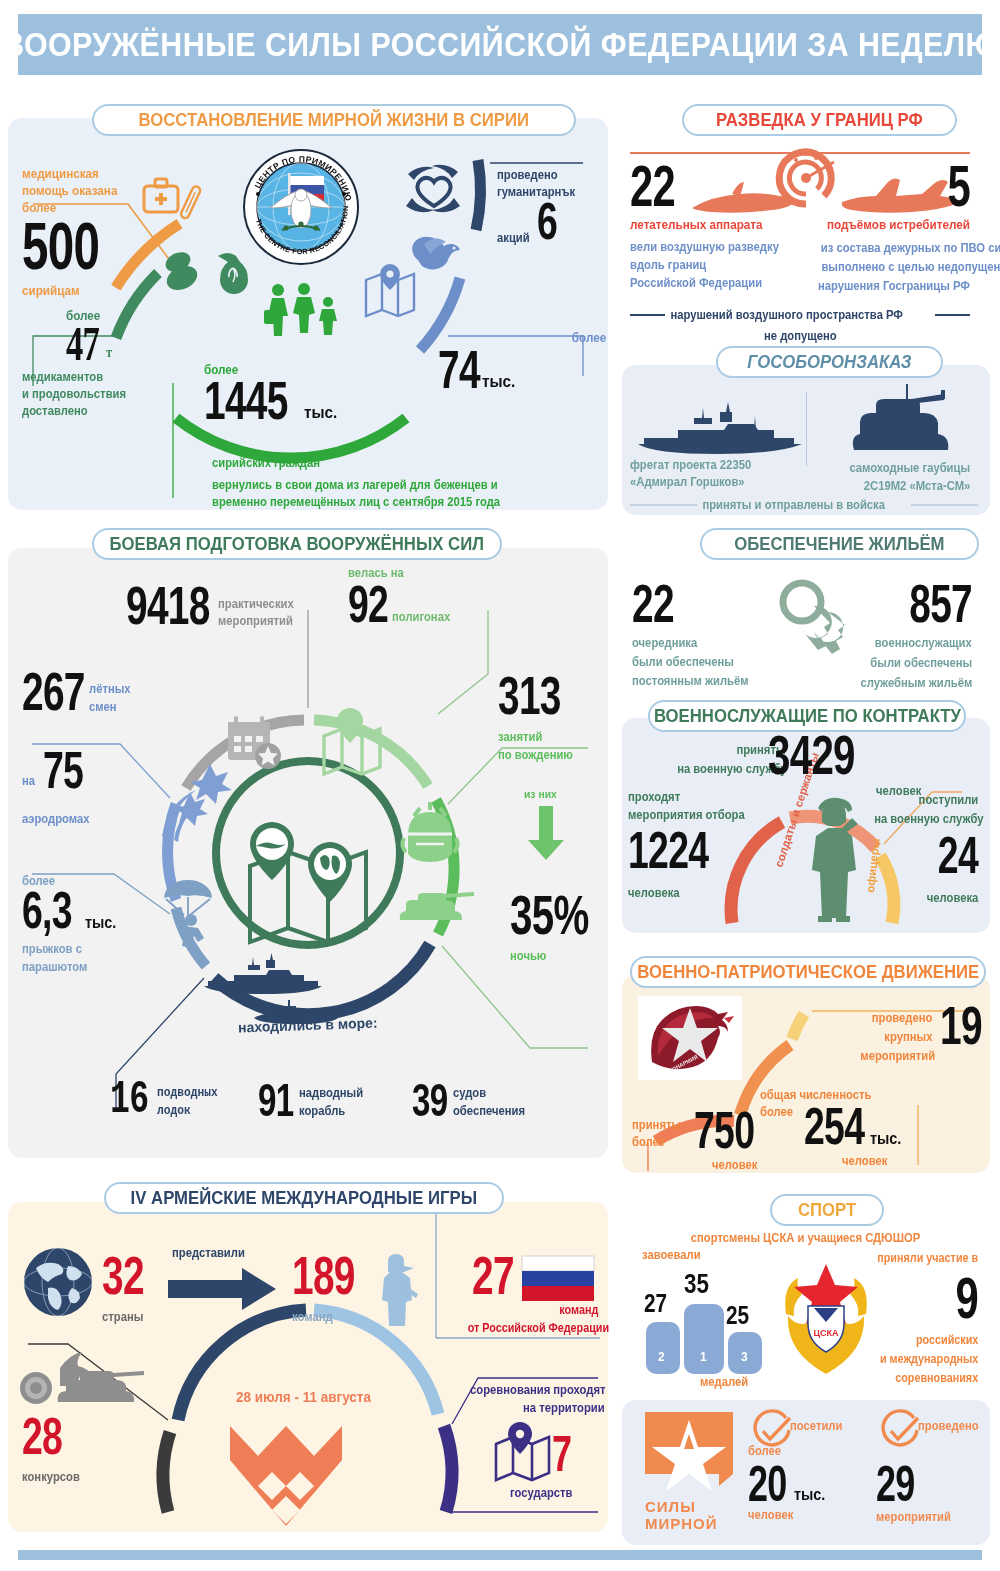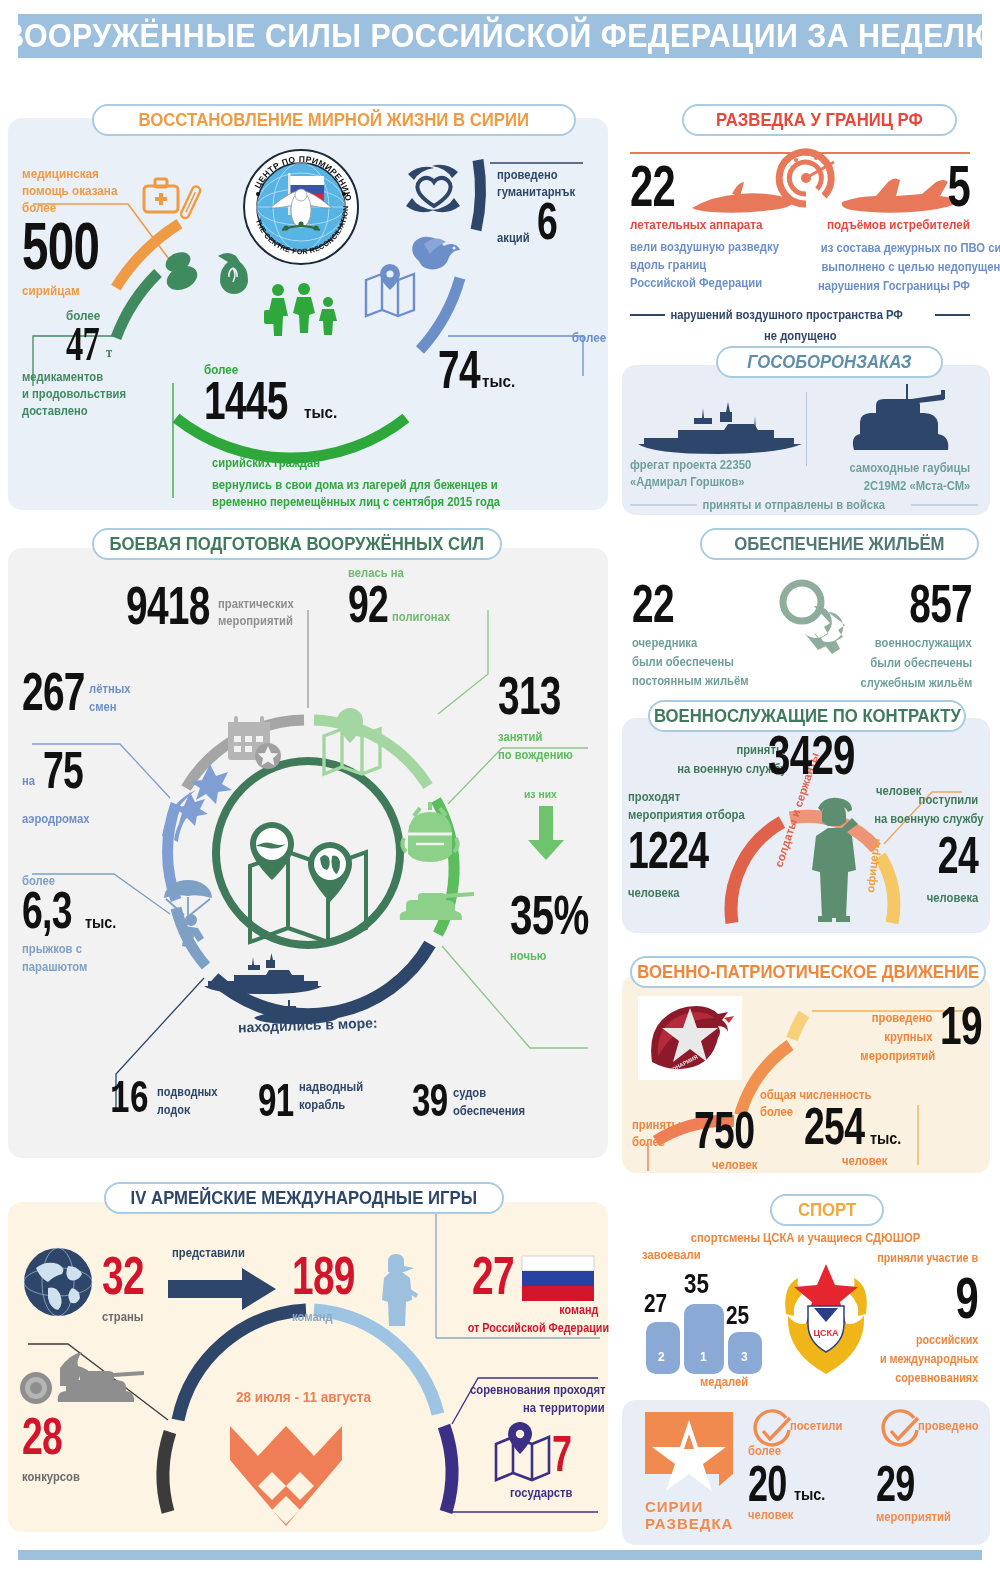--- a/index.html
+++ b/index.html
@@ -6,21 +6,21 @@
   html, body {
     width: 1000px; height: 1571px;
     background: #ffffff;
     font-family: "Liberation Sans", sans-serif;
     overflow: hidden;
   }
   .page { position: relative; width: 1000px; height: 1571px; background:#fff; }
 
   
   .header-bar {
-    position: absolute; left: 18px; top: 14px; width: 964px; height: 44px;
+    position: absolute; left: 18px; top: 14px; width: 964px; height: 61px;
     background: #9cc0de; display: flex; align-items: center; justify-content: center;
   }
   .header-title {
     color: #ffffff; font-size: 33px; font-weight: bold; letter-spacing: .5px;
     transform: scaleX(0.92); white-space: nowrap;
   }
 
   
   .panel { position: absolute; border-radius: 14px; }
   .pill {
@@ -457,22 +457,22 @@
     <div class="lbl r" style="font-size:12px;margin-top:4px;display:inline-block;color:#f0853c;">соревнованиях</div>
   </div>
 
   <div class="panel" style="left:622px;top:1400px;width:368px;height:145px;background:#e9eef6;"></div>
   <svg class="abs" style="left:645px;top:1412px;" width="88" height="86">
     <path d="M0 0 h88 v62 l-14 12 v-12 h-74z" fill="#f08a4e"></path>
     <path d="M44 8 l9 27 l28 0 l-23 17 l9 27 l-23-17 l-23 17 l9-27 l-23-17 l28 0z" fill="#ffffff"></path>
     <path d="M44 22 l5 15 l-10 0z" fill="#f08a4e"></path>
   </svg>
   <div class="abs" style="left:645px;top:1498px;">
-    <div style="font-size:15px;font-weight:bold;color:#f08a4e;letter-spacing:1px;">СИРИИ</div>
-    <div style="font-size:15px;font-weight:bold;color:#f08a4e;letter-spacing:1px;">РАЗВЕДКА</div>
+    <div style="font-size:15px;font-weight:bold;color:#f08a4e;letter-spacing:1px;">СИЛЫ</div>
+    <div style="font-size:15px;font-weight:bold;color:#f08a4e;letter-spacing:1px;">МИРНОЙ</div>
   </div>
 
   <svg class="abs" style="left:752px;top:1412px;" width="40" height="40">
     <path d="M34 6 A 17 17 0 1 0 37 18" fill="none" stroke="#f08a4e" stroke-width="3.4"></path>
     <path d="M11 19 l7 8 l20-21" fill="none" stroke="#f08a4e" stroke-width="3.4"></path>
   </svg>
   <div class="abs" style="left:790px;top:1419px;">
     <div class="lbl" style="font-size:12.5px;color:#f08a4e;">посетили</div>
   </div>
   <div class="abs" style="left:748px;top:1444px;">
@@ -650,21 +650,21 @@
 
   <div class="abs" style="left:110px;top:1080px;display:flex;align-items:flex-end;font-family:Liberation Mono, monospace;">
     <div class="num" style="font-size:46px;">16</div>
     <div style="margin-left:-6px;margin-bottom:2px;">
       <div class="lbl c-dbl" style="font-size:12.5px;">подводных</div>
       <div class="lbl c-dbl" style="font-size:12.5px;margin-top:4px;">лодок</div>
     </div>
   </div>
   <div class="abs" style="left:258px;top:1080px;display:flex;align-items:flex-end;">
     <div class="num" style="font-size:46px;">91</div>
-    <div style="margin-left:-8px;margin-bottom:8px;">
+    <div style="margin-left:-8px;margin-bottom:2px;">
       <div class="lbl c-dbl" style="font-size:12.5px;">надводный</div>
       <div class="lbl c-dbl" style="font-size:12.5px;margin-top:4px;">корабль</div>
     </div>
   </div>
   <div class="abs" style="left:412px;top:1080px;display:flex;align-items:flex-end;">
     <div class="num" style="font-size:46px;">39</div>
     <div style="margin-left:-8px;margin-bottom:2px;">
       <div class="lbl c-dbl" style="font-size:12.5px;">судов</div>
       <div class="lbl c-dbl" style="font-size:12.5px;margin-top:4px;">обеспечения</div>
     </div>

